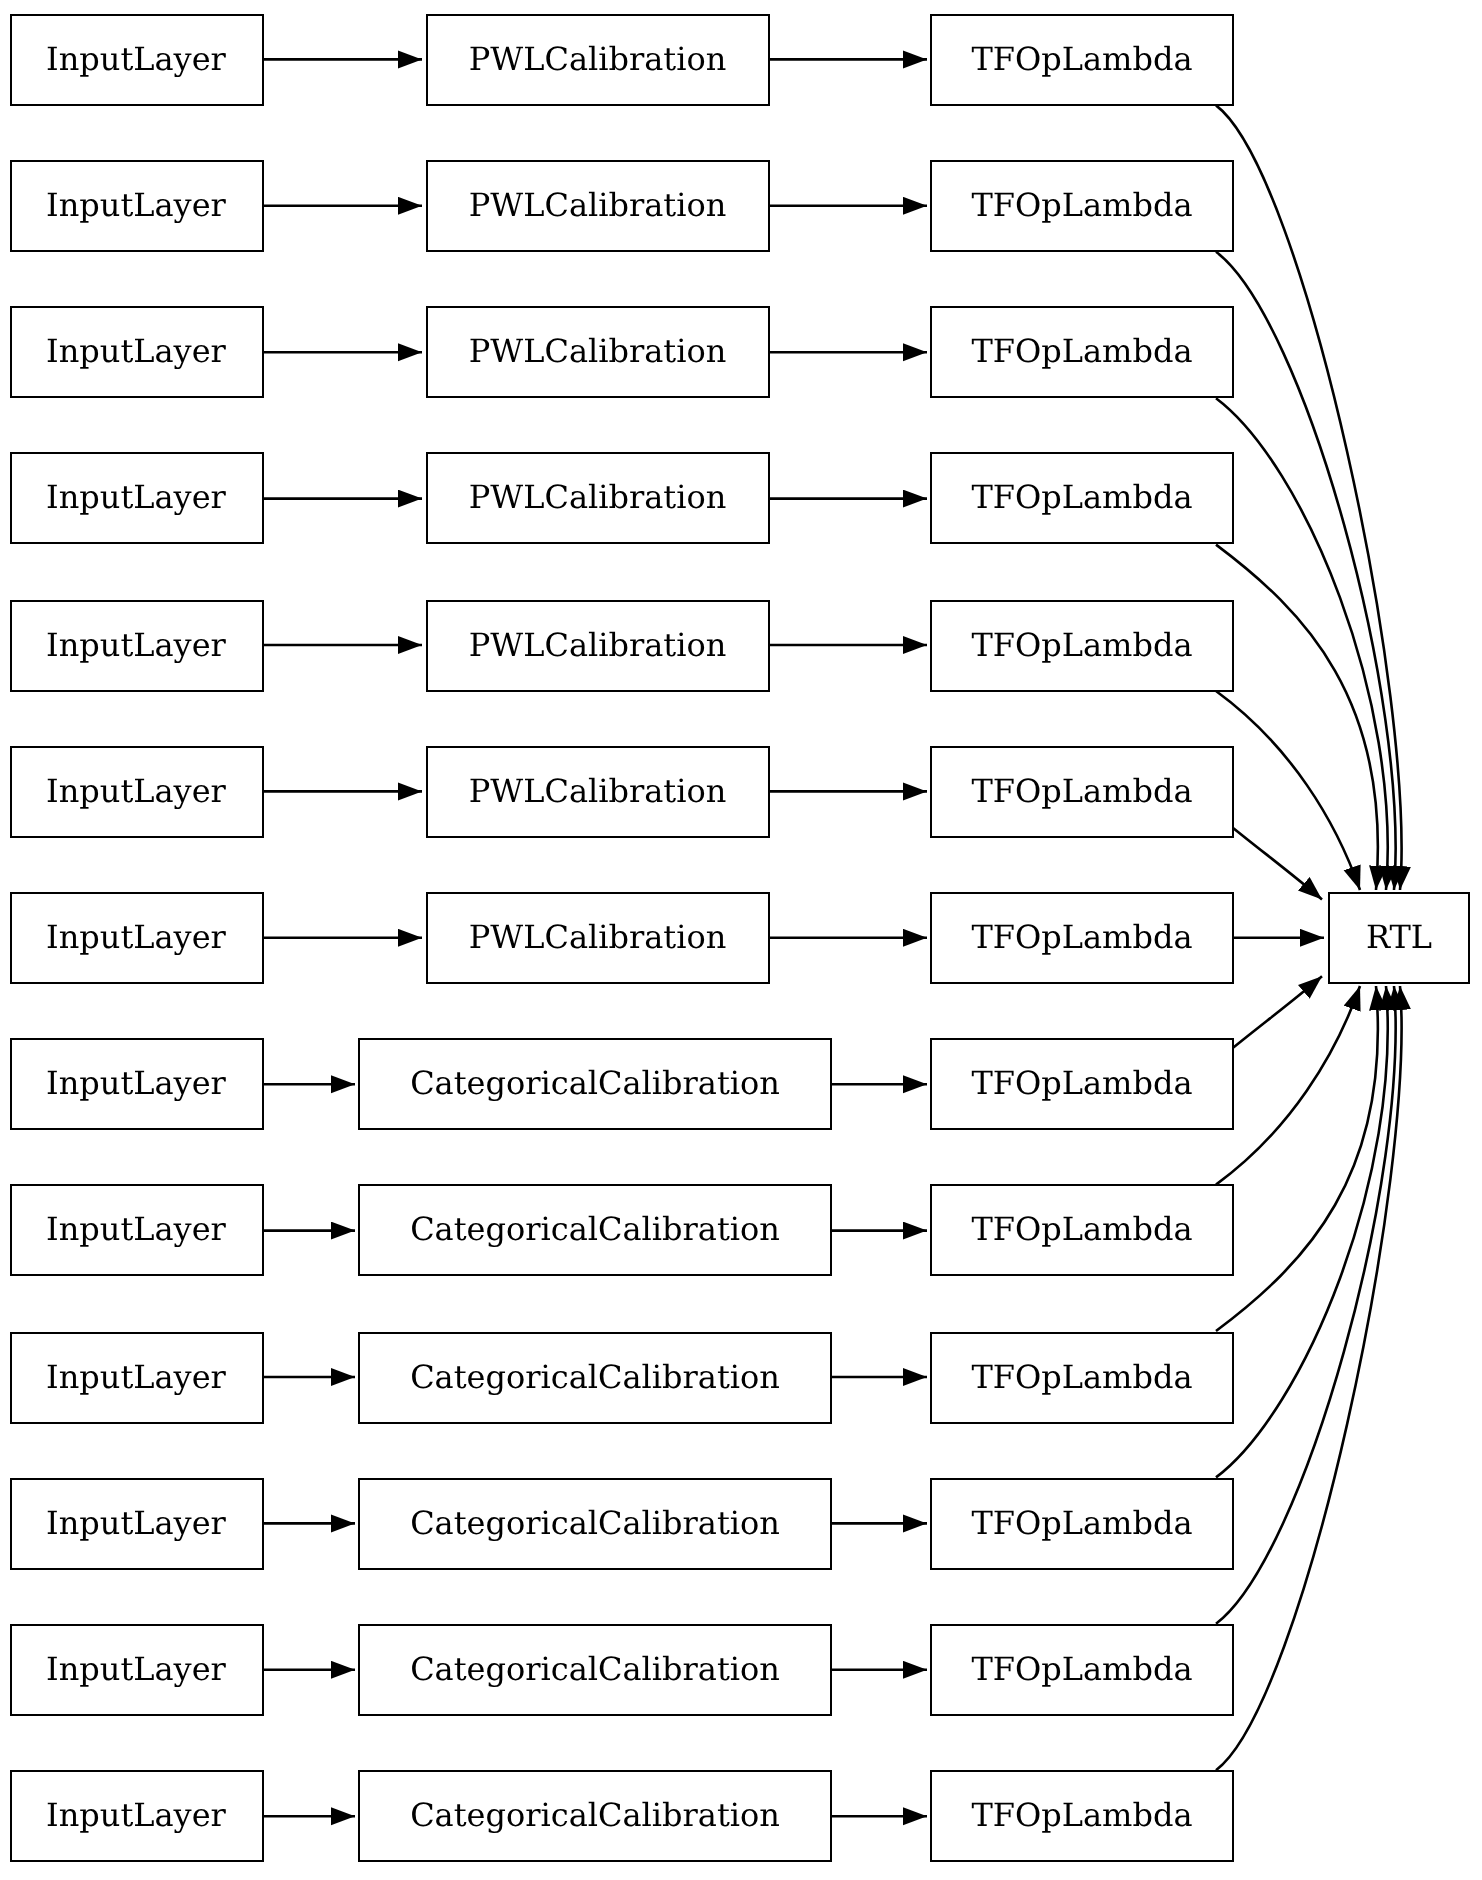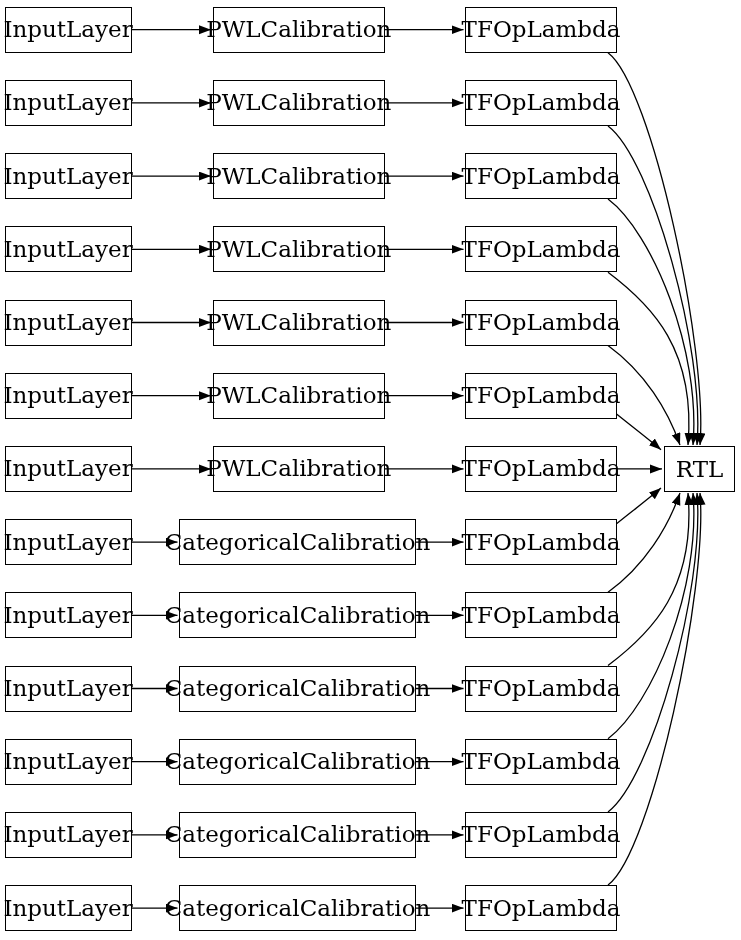--- a/index.html
+++ b/index.html
@@ -4,21 +4,21 @@
 <style>
   html,body{margin:0;padding:0;background:#ffffff;}
   .canvas{
     position:relative;width:741px;height:940px;background:#ffffff;
     font-family:"DejaVu Serif","Liberation Serif",serif;overflow:hidden;
   }
   .edge-layer{position:absolute;left:0;top:0;z-index:1;}
   .node{
     position:absolute;box-sizing:border-box;border:1.4px solid #000000;background:#ffffff;
     display:flex;align-items:center;justify-content:center;
-    font-size:23px;color:#000000;white-space:nowrap;z-index:2;line-height:1;
+    font-size:16px;color:#000000;white-space:nowrap;z-index:2;line-height:1;
   }
   .edge{fill:none;stroke:#000000;stroke-width:1.3px;}
 </style>
 </head>
 <body>
 
 <div class="canvas" id="canvas">
   <svg class="edge-layer" id="edge-layer" xmlns="http://www.w3.org/2000/svg" width="741" height="940" viewBox="0 0 741 940">
     <defs>
       <marker id="arrow" markerUnits="userSpaceOnUse" markerWidth="14" markerHeight="11" refX="12" refY="4.5" orient="auto">

